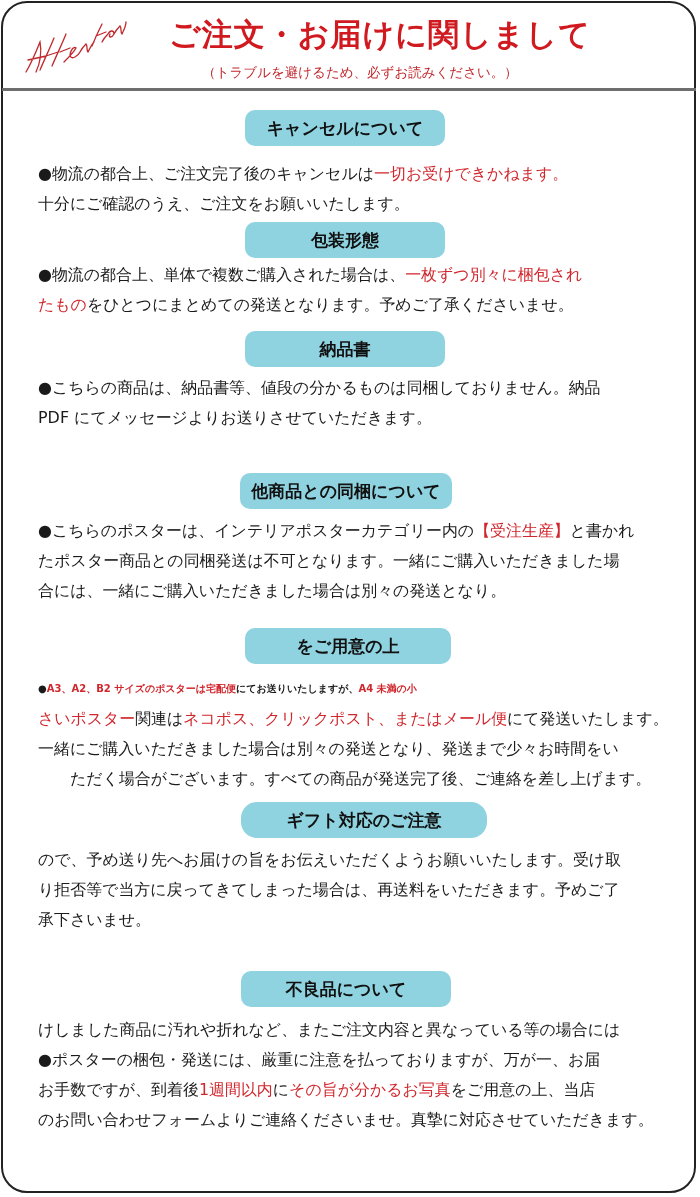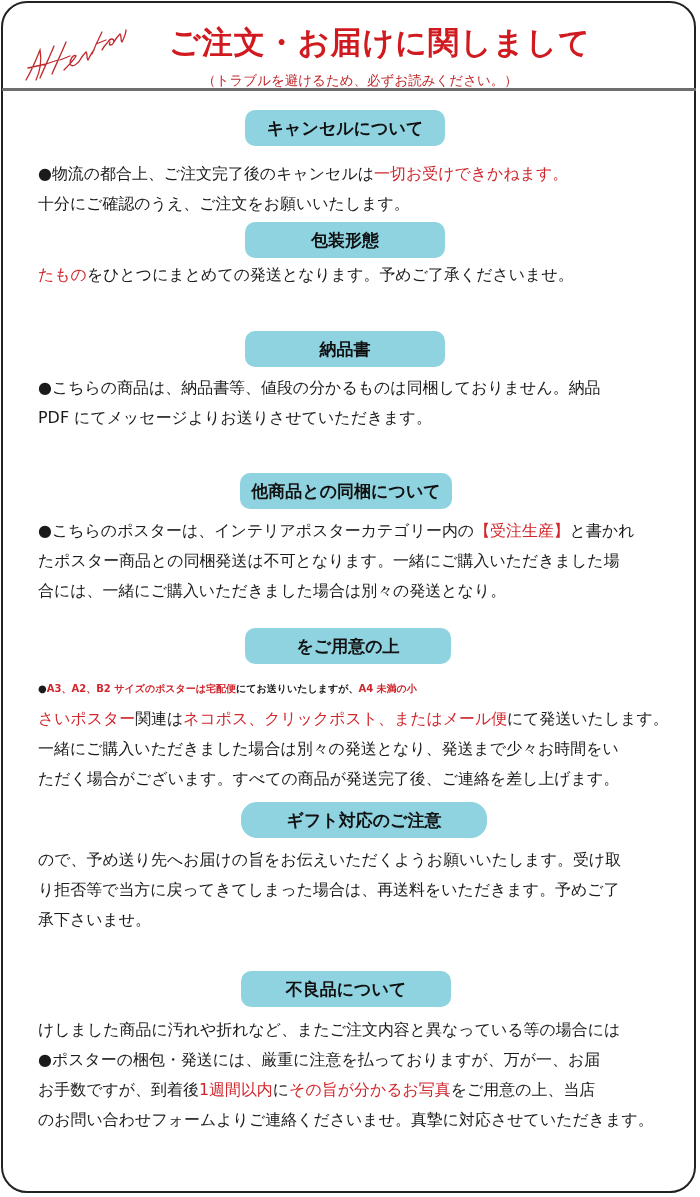--- a/index.html
+++ b/index.html
@@ -1,20 +1,20 @@
 <!DOCTYPE html>
 <html><head>
 <meta charset="utf-8">
 <style>
   html, body { margin: 0; padding: 0; background: #ffffff; }
   body { width: 700px; height: 1197px; position: relative; overflow: hidden;
          font-family: "DejaVu Sans", "Liberation Sans", sans-serif; color: #1a1a1a; }
   .frame { position: absolute; left: 1px; top: 1px; width: 695px; height: 1192px;
            border: 2px solid #222; border-radius: 26px; box-sizing: border-box; background: #fff; }
-  .header { position: absolute; left: 0; top: 0; width: 700px; height: 90px; margin-top: 8px; }
+  .header { position: absolute; left: 0; top: 0; width: 700px; height: 90px; }
   .divider { position: absolute; left: 2px; top: 88px; width: 694px; height: 3px; background: #6e6e6e; }
   .signature { position: absolute; left: 18px; top: 12px; width: 110px; height: 70px; }
   .main-title { position: absolute; left: 0; width: 760px; top: 14px; text-align: center;
                 font-size: 31px; font-weight: bold; color: #d01a1f; letter-spacing: 1px; }
   .subtitle { position: absolute; left: 0; width: 720px; top: 64px; text-align: center;
               font-size: 13.5px; color: #c0282c; }
   .pill { position: absolute; height: 36px; background: #8fd3e0; border-radius: 10px;
           display: flex; align-items: center; justify-content: center;
           font-size: 17px; font-weight: bold; color: #111; }
   .para { position: absolute; left: 38px; width: 640px; font-size: 16.2px; line-height: 30px;
@@ -51,20 +51,23 @@
     <span>●物流の都合上、ご注文完了後のキャンセルは</span><span class="red">一切お受けできかねます。</span>
   </span>
   <span class="line" style="font-size: 15.95px;">
     <span>十分にご確認のうえ、ご注文をお願いいたします。</span>
   </span>
 </div>
 
 <div class="pill" style="left:245px; top:222px; width:200px;">包装形態</div>
 <div class="para" style="top:260px;">
   <span class="line" style="font-size: 15.95px;">
+    <span>●物流の都合上、単体で複数ご購入された場合は、</span><span class="red">一枚ずつ別々に梱包され</span>
+  </span>
+  <span class="line" style="font-size: 15.95px;">
     <span class="red">たもの</span><span>をひとつにまとめての発送となります。予めご了承くださいませ。</span>
   </span>
 </div>
 
 <div class="pill" style="left:245px; top:331px; width:200px;">納品書</div>
 <div class="para" style="top:373px;">
   <span class="line" style="font-size: 15.95px;"><span>●こちらの商品は、納品書等、値段の分かるものは同梱しておりません。納品</span></span>
   <span class="line" style="font-size: 15.95px;"><span>PDF にてメッセージよりお送りさせていただきます。</span></span>
 </div>
 
@@ -79,21 +82,21 @@
 
 <div class="pill" style="left:245px; top:628px; width:206px;">をご用意の上</div>
 <div class="para" style="top:674px;">
   <span class="line" style="font-size: 10px; font-weight: bold;">
     <span>●</span><span class="red">A3、A2、B2 サイズのポスターは宅配便</span><span>にてお送りいたしますが、</span><span class="red">A4 未満の小</span>
   </span>
   <span class="line" style="font-size: 15.9px;">
     <span class="red">さいポスター</span><span>関連は</span><span class="red">ネコポス、クリックポスト、またはメール便</span><span>にて発送いたします。</span>
   </span>
   <span class="line" style="font-size: 15.95px;"><span>一緒にご購入いただきました場合は別々の発送となり、発送まで少々お時間をい</span></span>
-  <span class="line" style="font-size: 15.95px;"><span>ただく場合がございます。すべての商品が発送完了後、ご連絡を差し上げます。</span></span>
+  <span class="line" style="font-size: 15.95px; margin-left: 32px;"><span>ただく場合がございます。すべての商品が発送完了後、ご連絡を差し上げます。</span></span>
 </div>
 
 <div class="pill" style="left:241px; top:802px; width:246px;border-radius:16px;">ギフト対応のご注意</div>
 <div class="para" style="top:845px;">
   <span class="line" style="font-size: 15.95px;"><span>ので、予め送り先へお届けの旨をお伝えいただくようお願いいたします。受け取</span></span>
   <span class="line" style="font-size: 15.95px;"><span>り拒否等で当方に戻ってきてしまった場合は、再送料をいただきます。予めご了</span></span>
   <span class="line" style="font-size: 15.95px;"><span>承下さいませ。</span></span>
 </div>
 
 <div class="pill" style="left:241px; top:971px; width:210px;">不良品について</div>

